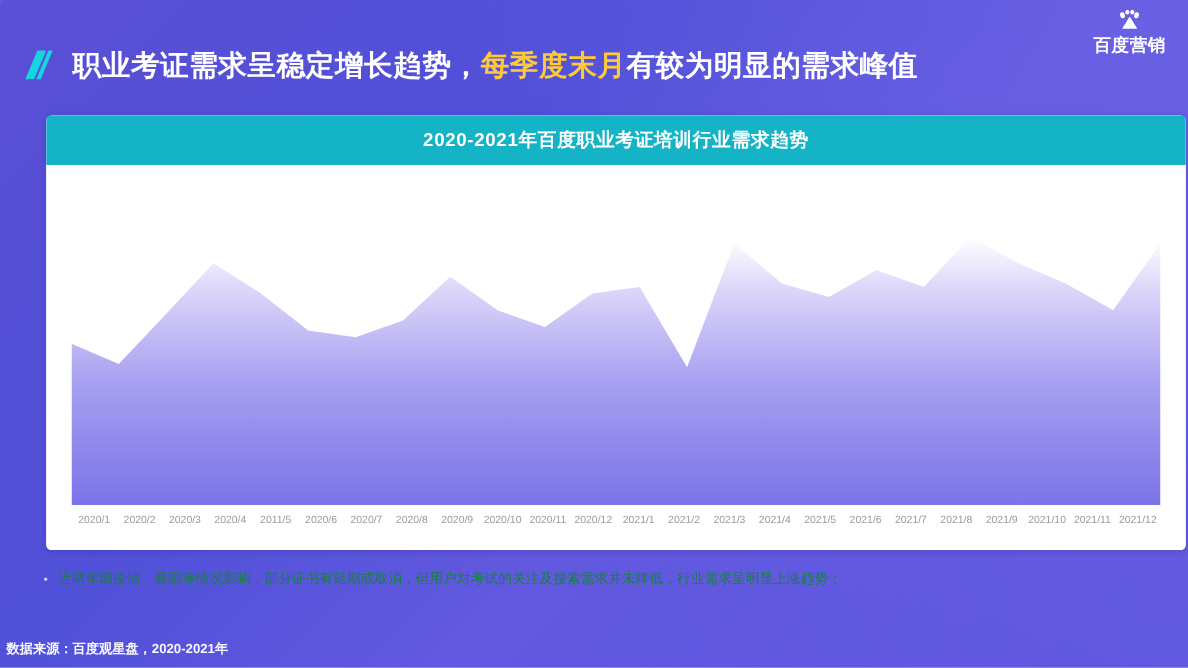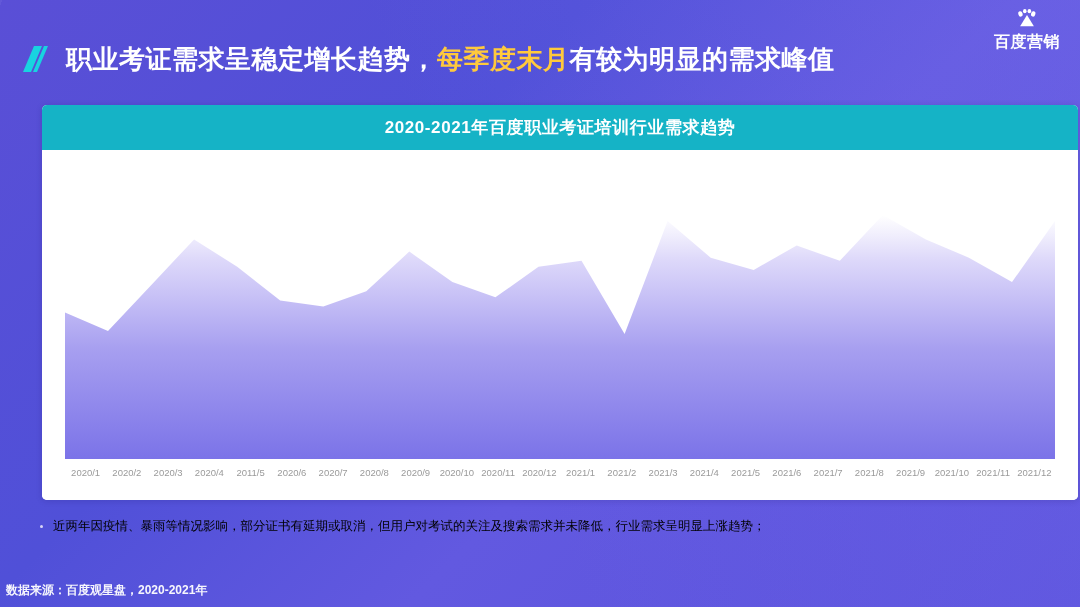--- a/index.html
+++ b/index.html
@@ -69,21 +69,21 @@
     flex:1 1 0;text-align:center;font-size:9.5px;color:#9a9a9a;
     white-space:nowrap;line-height:22px;
   }
 
   
   .bullets{
     position:absolute;left:40px;top:516px;right:30px;
   }
   .bullet{
     display:flex;align-items:flex-start;gap:10px;
-    color:#000000;font-size:12.5px;line-height:21px;
+    color:#15803d;font-size:12.5px;line-height:21px;
     margin-bottom:3px;
   }
   .dot{
     width:3px;height:3px;border-radius:50%;background:#d8d5f7;
     margin-top:9px;flex:0 0 auto;
   }
   .bullet-text{white-space:nowrap;}
 
   .source{
     position:absolute;left:6px;bottom:8px;

